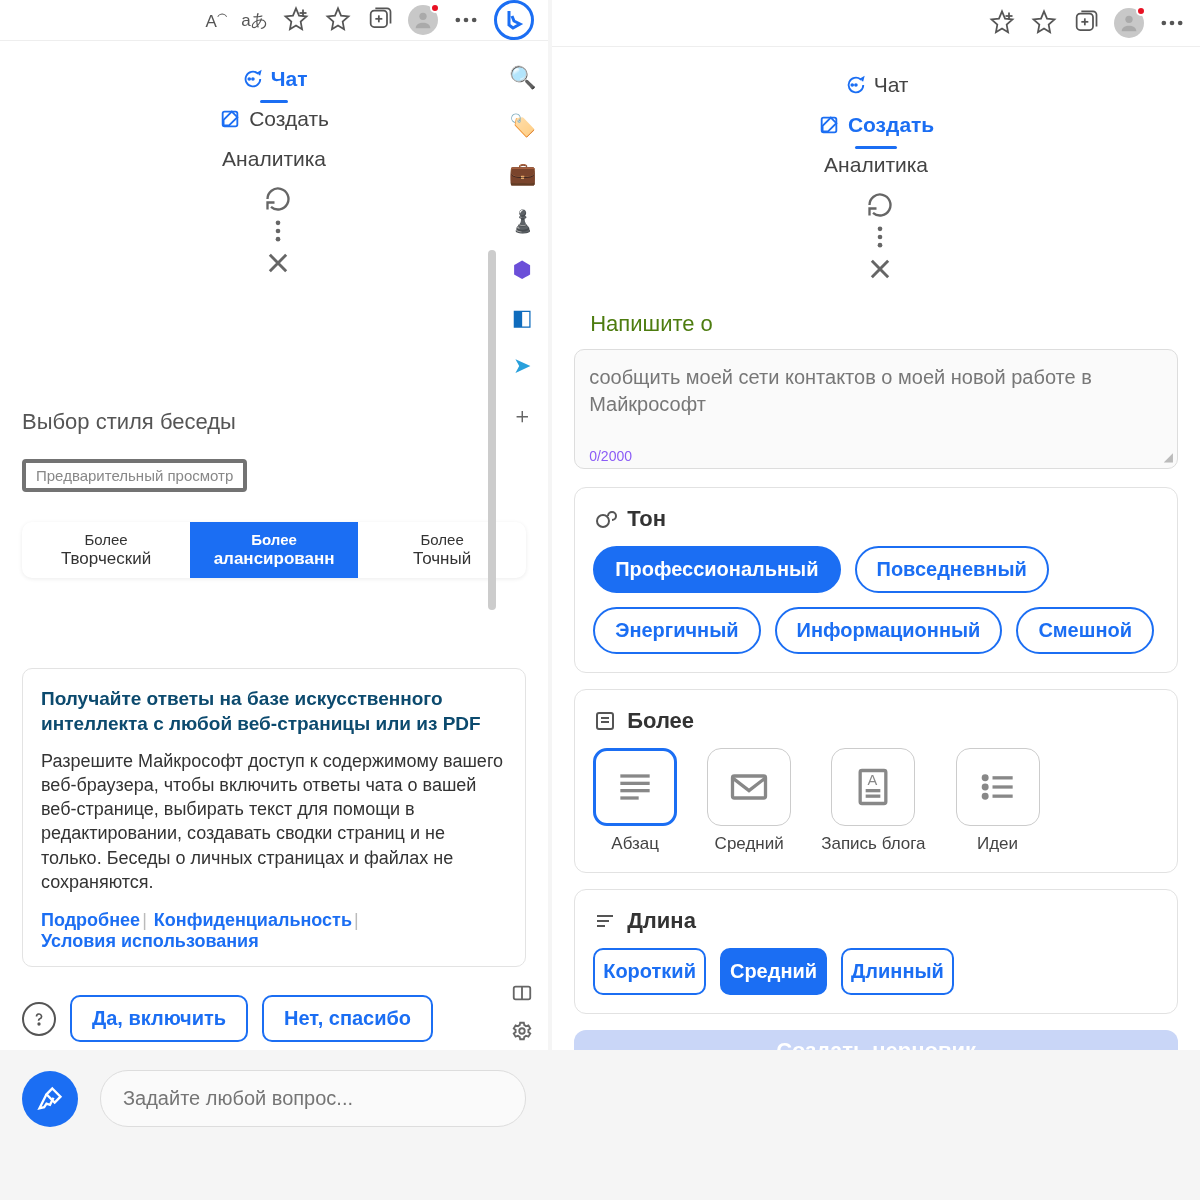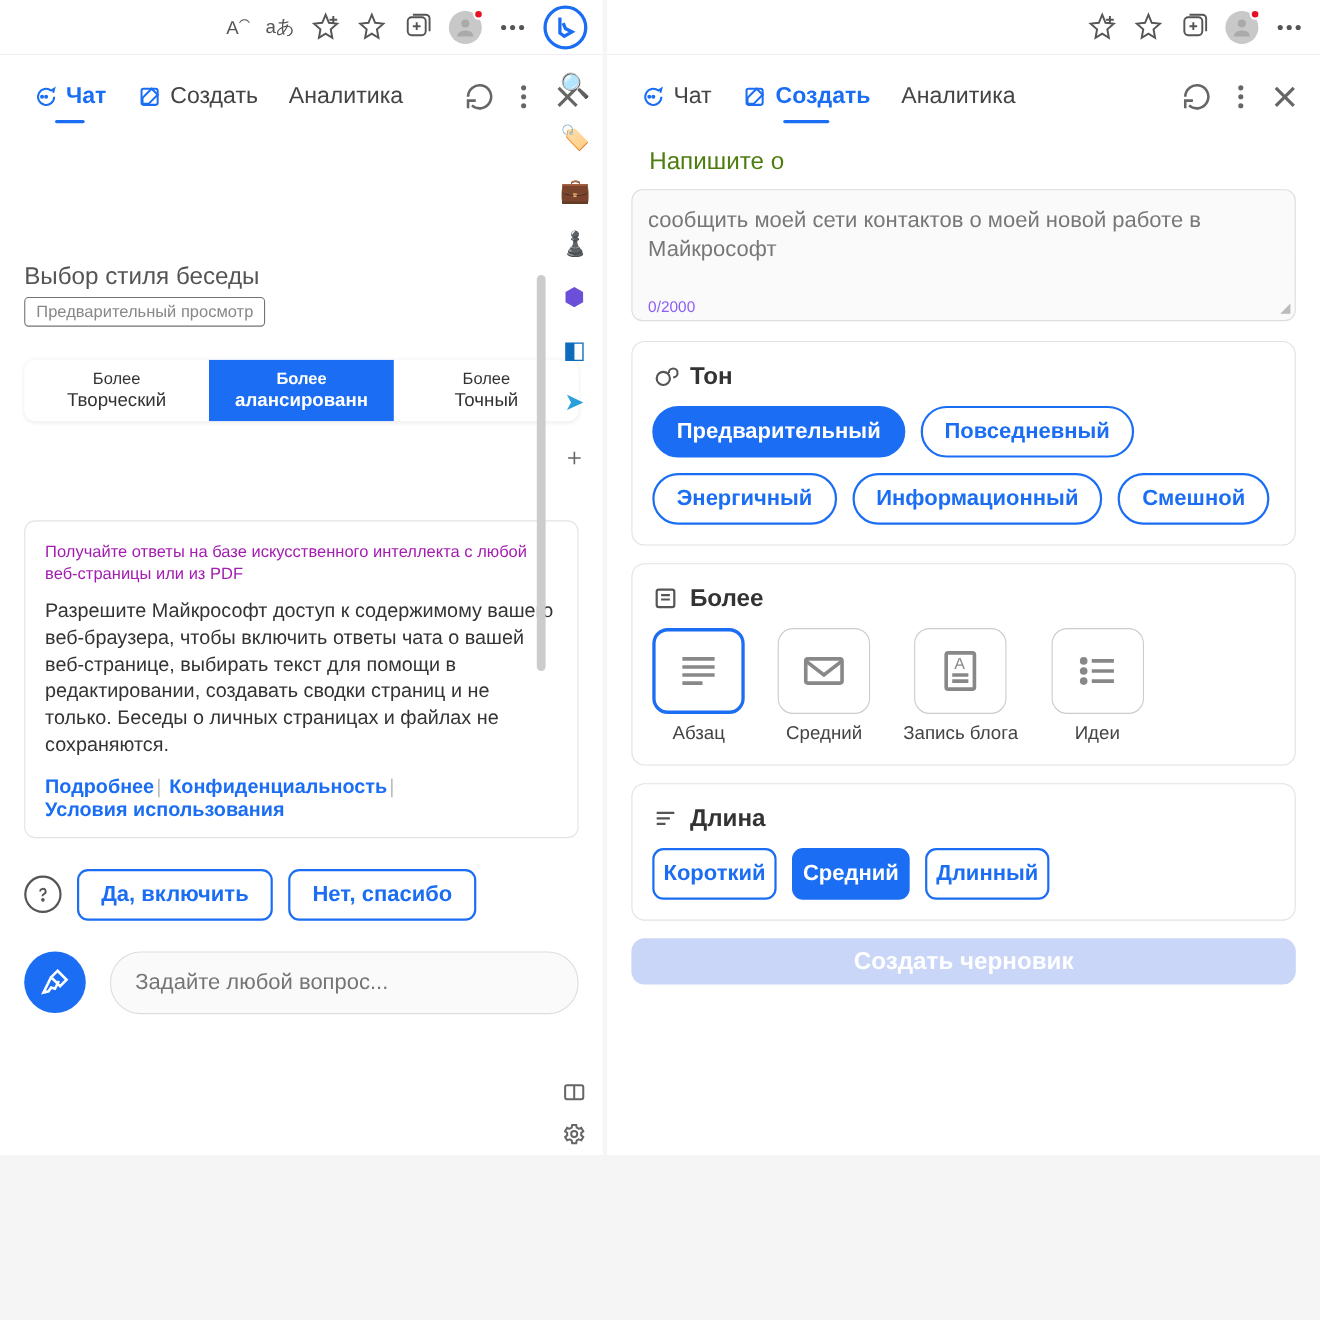--- a/index.html
+++ b/index.html
@@ -49,20 +49,21 @@
   .bing-badge {
     width:40px; height:40px; border-radius:50%; border:3px solid #1b6ef3;
     display:flex; align-items:center; justify-content:center;
     color:#1b6ef3; font-size:24px; font-weight:700; cursor:pointer;
   }
 
   
   .inner-head {
     display:flex; align-items:center; gap:4px;
     padding: 20px 18px 12px 18px;
+    flex-direction: column;
   }
   .tab {
     display:flex; align-items:center; gap:8px;
     font-size:21px; color:#444;
     padding: 6px 12px; cursor:pointer; position:relative;
   }
   .tab svg { width:22px; height:22px; }
   .tab.active { color:#1b6ef3; font-weight:600; }
   .tab.active::after{
     content:""; position:absolute; bottom:-6px; left:35%; right:35%;
@@ -71,41 +72,41 @@
   .tab-spacer{ flex:1; }
   .head-icon{
     width:28px; height:28px; color:#666; display:flex; align-items:center; justify-content:center;
     font-size:22px; cursor:pointer; margin-left:8px;
   }
 
   
   .left-body { padding: 10px 22px 0 22px; display:flex; flex-direction:column; height:calc(100% - 130px); }
   .style-label { font-size:22px; color:#555; margin-top:110px; }
   .preview-badge{
-    display:inline-block; border:1px solid #737373; color:#888; font-size:15px;
-    padding:4px 10px; border-radius:4px; margin-top:6px;
+    display:inline-block; border:4px solid #737373; color:#888; font-size:15px;
+    padding:4px 10px; border-radius:4px; margin-top:24px;
   }
   .style-pills{
     display:flex; margin-top:30px; background:#fff; border-radius:10px;
     box-shadow:0 1px 4px rgba(0,0,0,.08); overflow:hidden;
     font-size:17px;
   }
   .style-pill{
     flex:1; text-align:center; padding:10px 4px; cursor:pointer; color:#333;
     display:flex; flex-direction:column; gap:1px; line-height:1.1;
     white-space:nowrap; overflow:hidden;
   }
   .style-pill .top{ font-size:15px; }
   .style-pill.selected{ background:#1b6ef3; color:#fff; font-weight:600; }
 
   .info-card{
     margin-top:90px; border:1px solid #e3e3e3; border-radius:10px;
     padding:18px 18px 14px 18px; background:#fff;
   }
-  .info-title{ font-size:15px; font-weight:400; line-height:1.3; color:#a21caf; }
+  .info-title{ font-size:19px; font-weight:700; line-height:1.3; color:#0c4a6e; }
   .info-body{ font-size:18px; color:#333; margin-top:12px; line-height:1.35; }
   .info-links{ margin-top:16px; font-size:18px; font-weight:700; color:#1b6ef3; }
   .info-links span{ cursor:pointer; }
   .info-links .sep{ color:#bbb; font-weight:400; margin:0 2px; }
 
   .consent-row{
     display:flex; align-items:center; gap:14px; margin-top:28px;
     justify-content:flex-start;
   }
   .help-circle{
@@ -437,21 +438,21 @@
 
     <div class="card" style="margin-top:18px;">
       <div class="card-head">
         <svg viewBox="0 0 24 24" fill="none" stroke="#555" stroke-width="2">
             <circle cx="10" cy="14" r="6"></circle>
             <path d="M15 9a4 4 0 1 1 4 4"></path>
           </svg>
         <span>Тон</span>
       </div>
       <div class="chip-row">
-        <span class="chip selected">Предварительный</span>
+        <span class="chip selected">Профессиональный</span>
         <span class="chip">Повседневный</span>
         <span class="chip">Энергичный</span>
         <span class="chip">Информационный</span>
         <span class="chip">Смешной</span>
       </div>
     </div>
 
     <div class="card">
       <div class="card-head">
         <svg viewBox="0 0 24 24" fill="none" stroke="#555" stroke-width="2">

